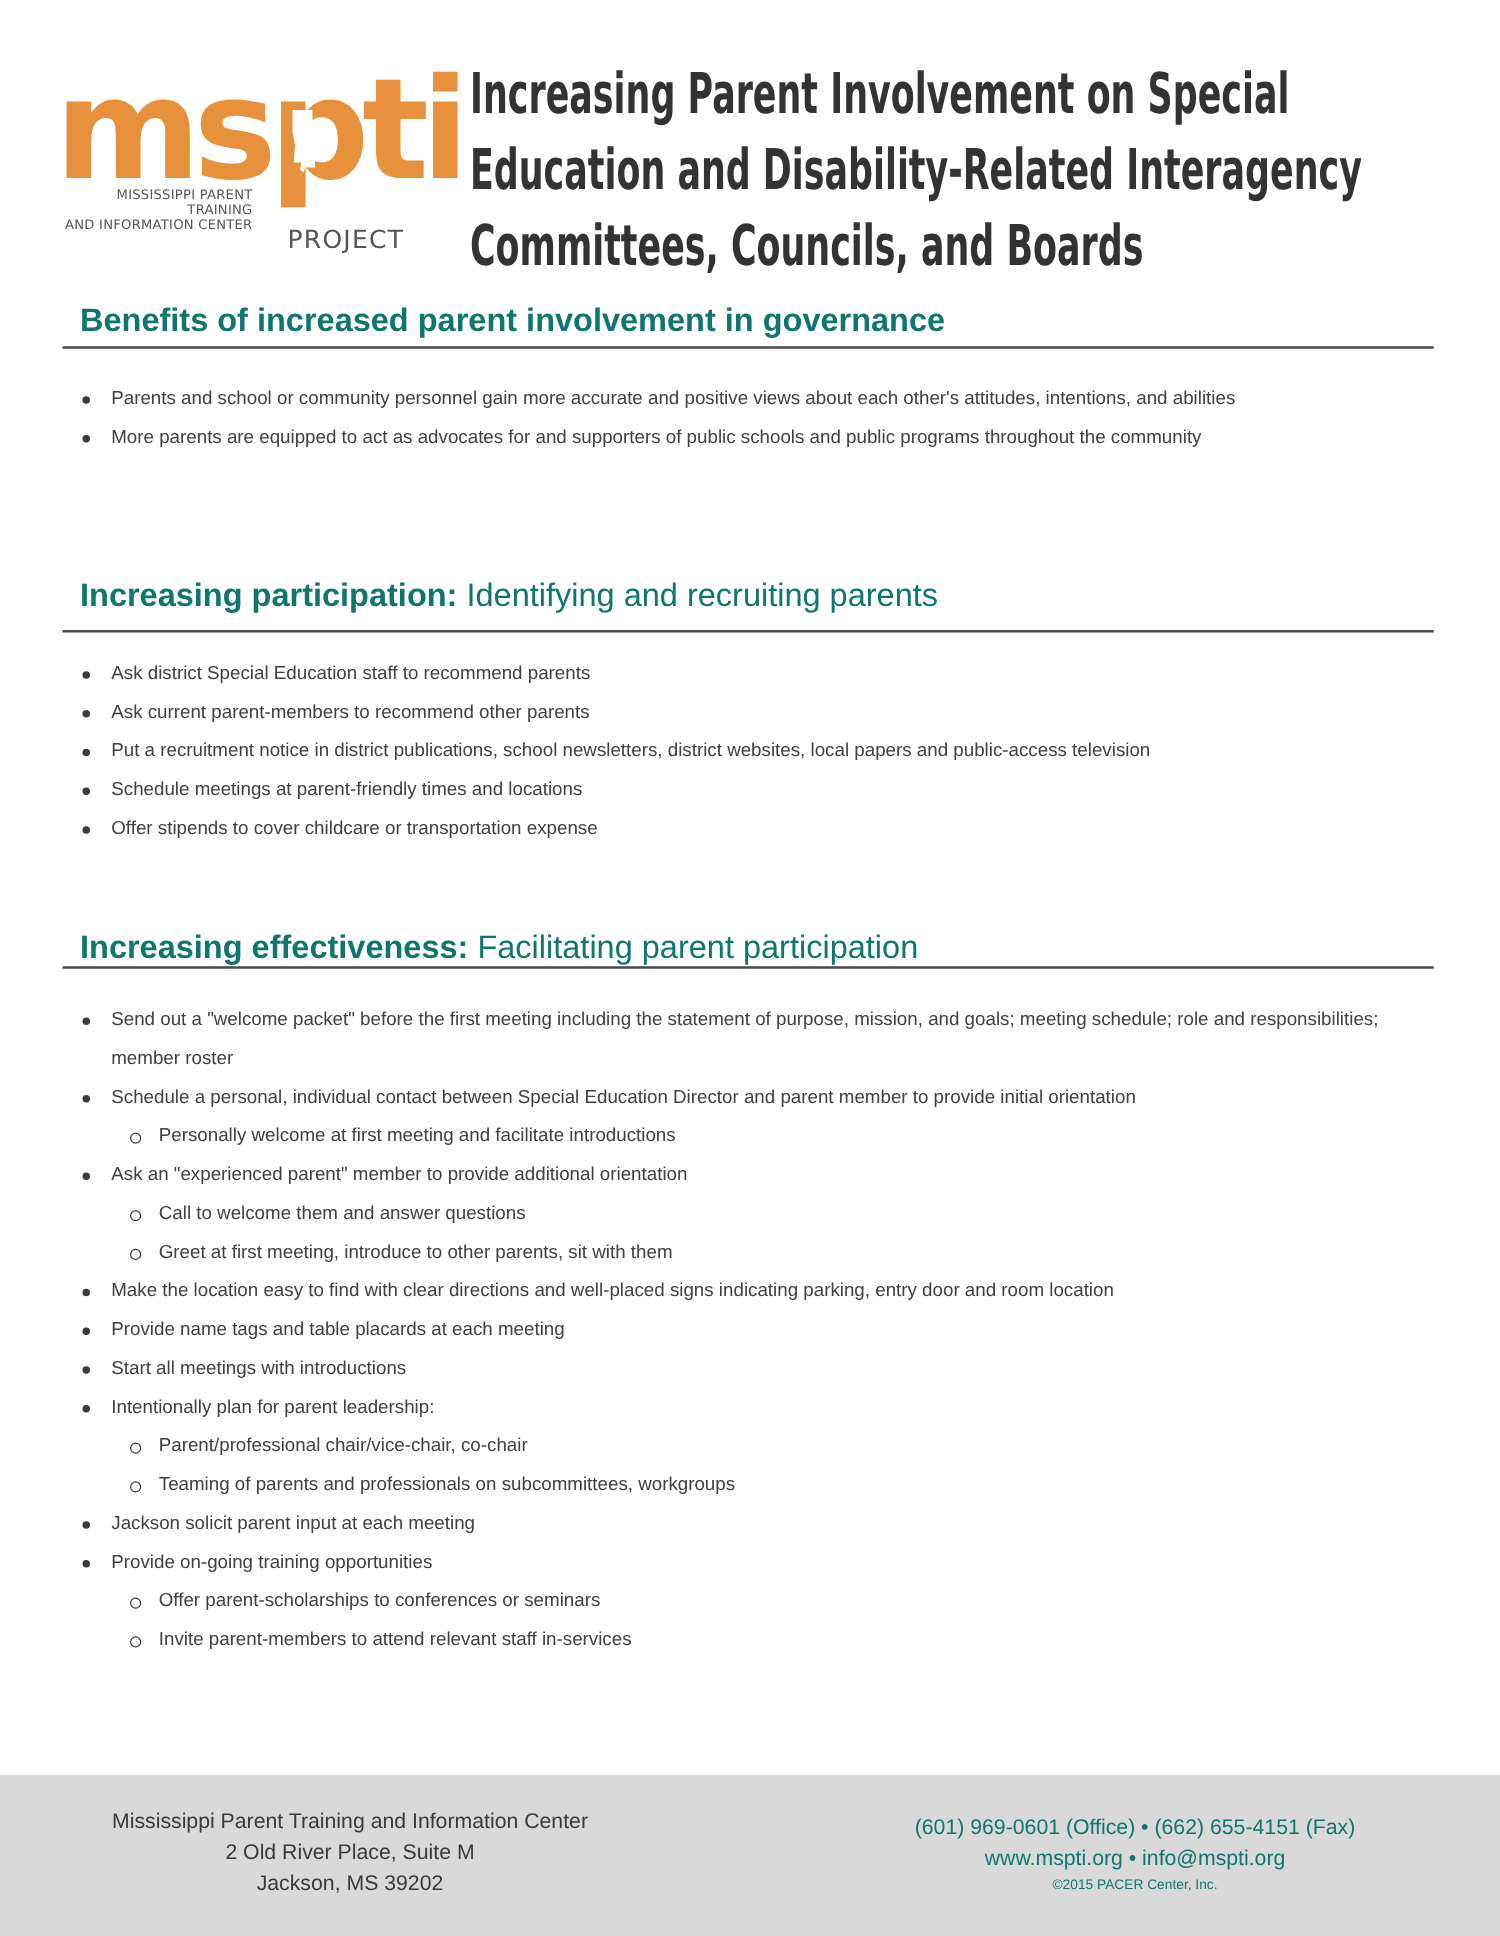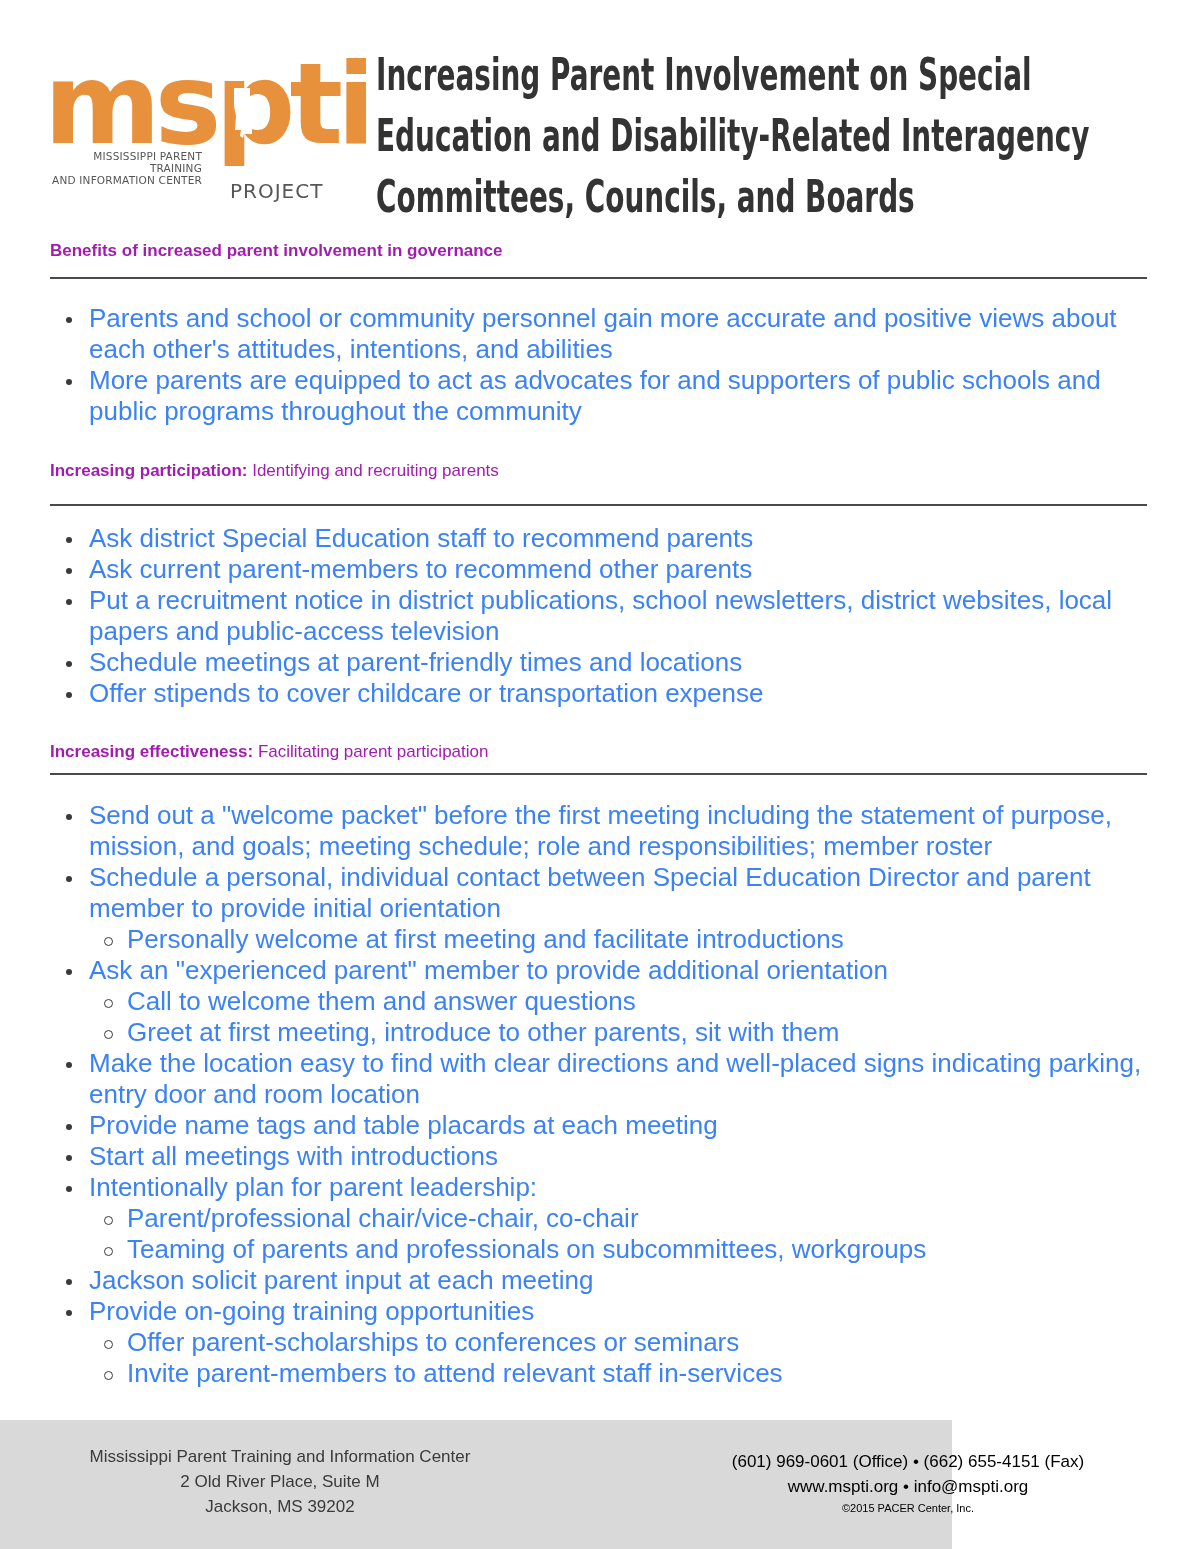--- a/index.html
+++ b/index.html
@@ -9,34 +9,34 @@
     
     .logo { position: absolute; left: 44px; top: 48px; width: 300px; height: 130px; }
     .logo-word { position: absolute; left: 0; top: 0; font-family: "DejaVu Sans", sans-serif; font-weight: bold; font-size: 112px; letter-spacing: -6px; line-height: 1; color: #e8913d; }
     .logo-sub { position: absolute; left: 0; top: 102px; font-family: "DejaVu Sans", sans-serif; font-size: 10.5px; line-height: 12px; color: #555; text-align: right; width: 158px; letter-spacing: 0.2px; }
     .logo-project { position: absolute; left: 186px; top: 102px; font-family: "DejaVu Sans", sans-serif; font-size: 20px; color: #555; letter-spacing: 1px; margin-top: 29px; }
     .ms-state { position: absolute; left: 188px; top: 38px; width: 22px; height: 54px; }
 
     .title { position: absolute; left: 376px; top: 44px; width: 780px; font-family: "DejaVu Sans", sans-serif; font-weight: bold; font-size: 45px; line-height: 61px; color: #333333; transform: scaleX(0.62); transform-origin: left top; white-space: nowrap; }
 
     
-    .section-head { position: absolute; left: 50px; width: 1097px; font-size: 17px; color: #a21caf; }
+    .section-head { position: absolute; left: 64px; width: 1097px; font-size: 26px; color: #0f766e; }
     .section-head .bold { font-weight: bold; }
     .divider { position: absolute; left: 50px; width: 1097px; height: 2px; background: #4a4a4a; }
 
-    ul.list { position: absolute; left: 62px; width: 1085px; list-style: none; font-size: 26px; line-height: 31px; color: #3b82f6; }
+    ul.list { position: absolute; left: 62px; width: 1085px; list-style: none; font-size: 15px; line-height: 31px; color: #404040; }
     ul.list li { position: relative; padding-left: 27px; }
     ul.list li.l1::before { content: ""; position: absolute; left: 4px; top: 14px; width: 6px; height: 6px; border-radius: 50%; background: #3a3a3a; }
     ul.list li.l2 { padding-left: 65px; }
     ul.list li.l2::before { content: ""; position: absolute; left: 42px; top: 13px; width: 7px; height: 7px; border-radius: 50%; border: 1.6px solid #3a3a3a; background: transparent; }
 
     
-    .footer { position: absolute; left: 0; top: 1420px; width: 952px; height: 129px; background: #d9d9d9; }
+    .footer { position: absolute; left: 0; top: 1420px; width: 1200px; height: 129px; background: #d9d9d9; }
     .footer-left { position: absolute; left: 30px; top: 24px; width: 500px; text-align: center; font-size: 17px; line-height: 25px; color: #3a3a3a; }
-    .footer-right { position: absolute; left: 680px; top: 29px; width: 456px; text-align: center; color: #000000; }
+    .footer-right { position: absolute; left: 680px; top: 29px; width: 456px; text-align: center; color: #0f766e; }
     .footer-right .line { font-size: 17px; line-height: 25px; }
     .footer-right .copy { font-size: 11px; line-height: 18px; }
   </style>
 </head>
 <body>
 
 <div class="logo">
   <div class="logo-word">mspti</div>
   <svg class="ms-state" viewBox="0 0 22 54">
     <path d="M2 2 L18 2 L18 36 L20 42 L20 48 L12 48 L11 52 L8 50 L9 44 L3 44 L4 30 L2 20 Z" fill="#ffffff"></path>

